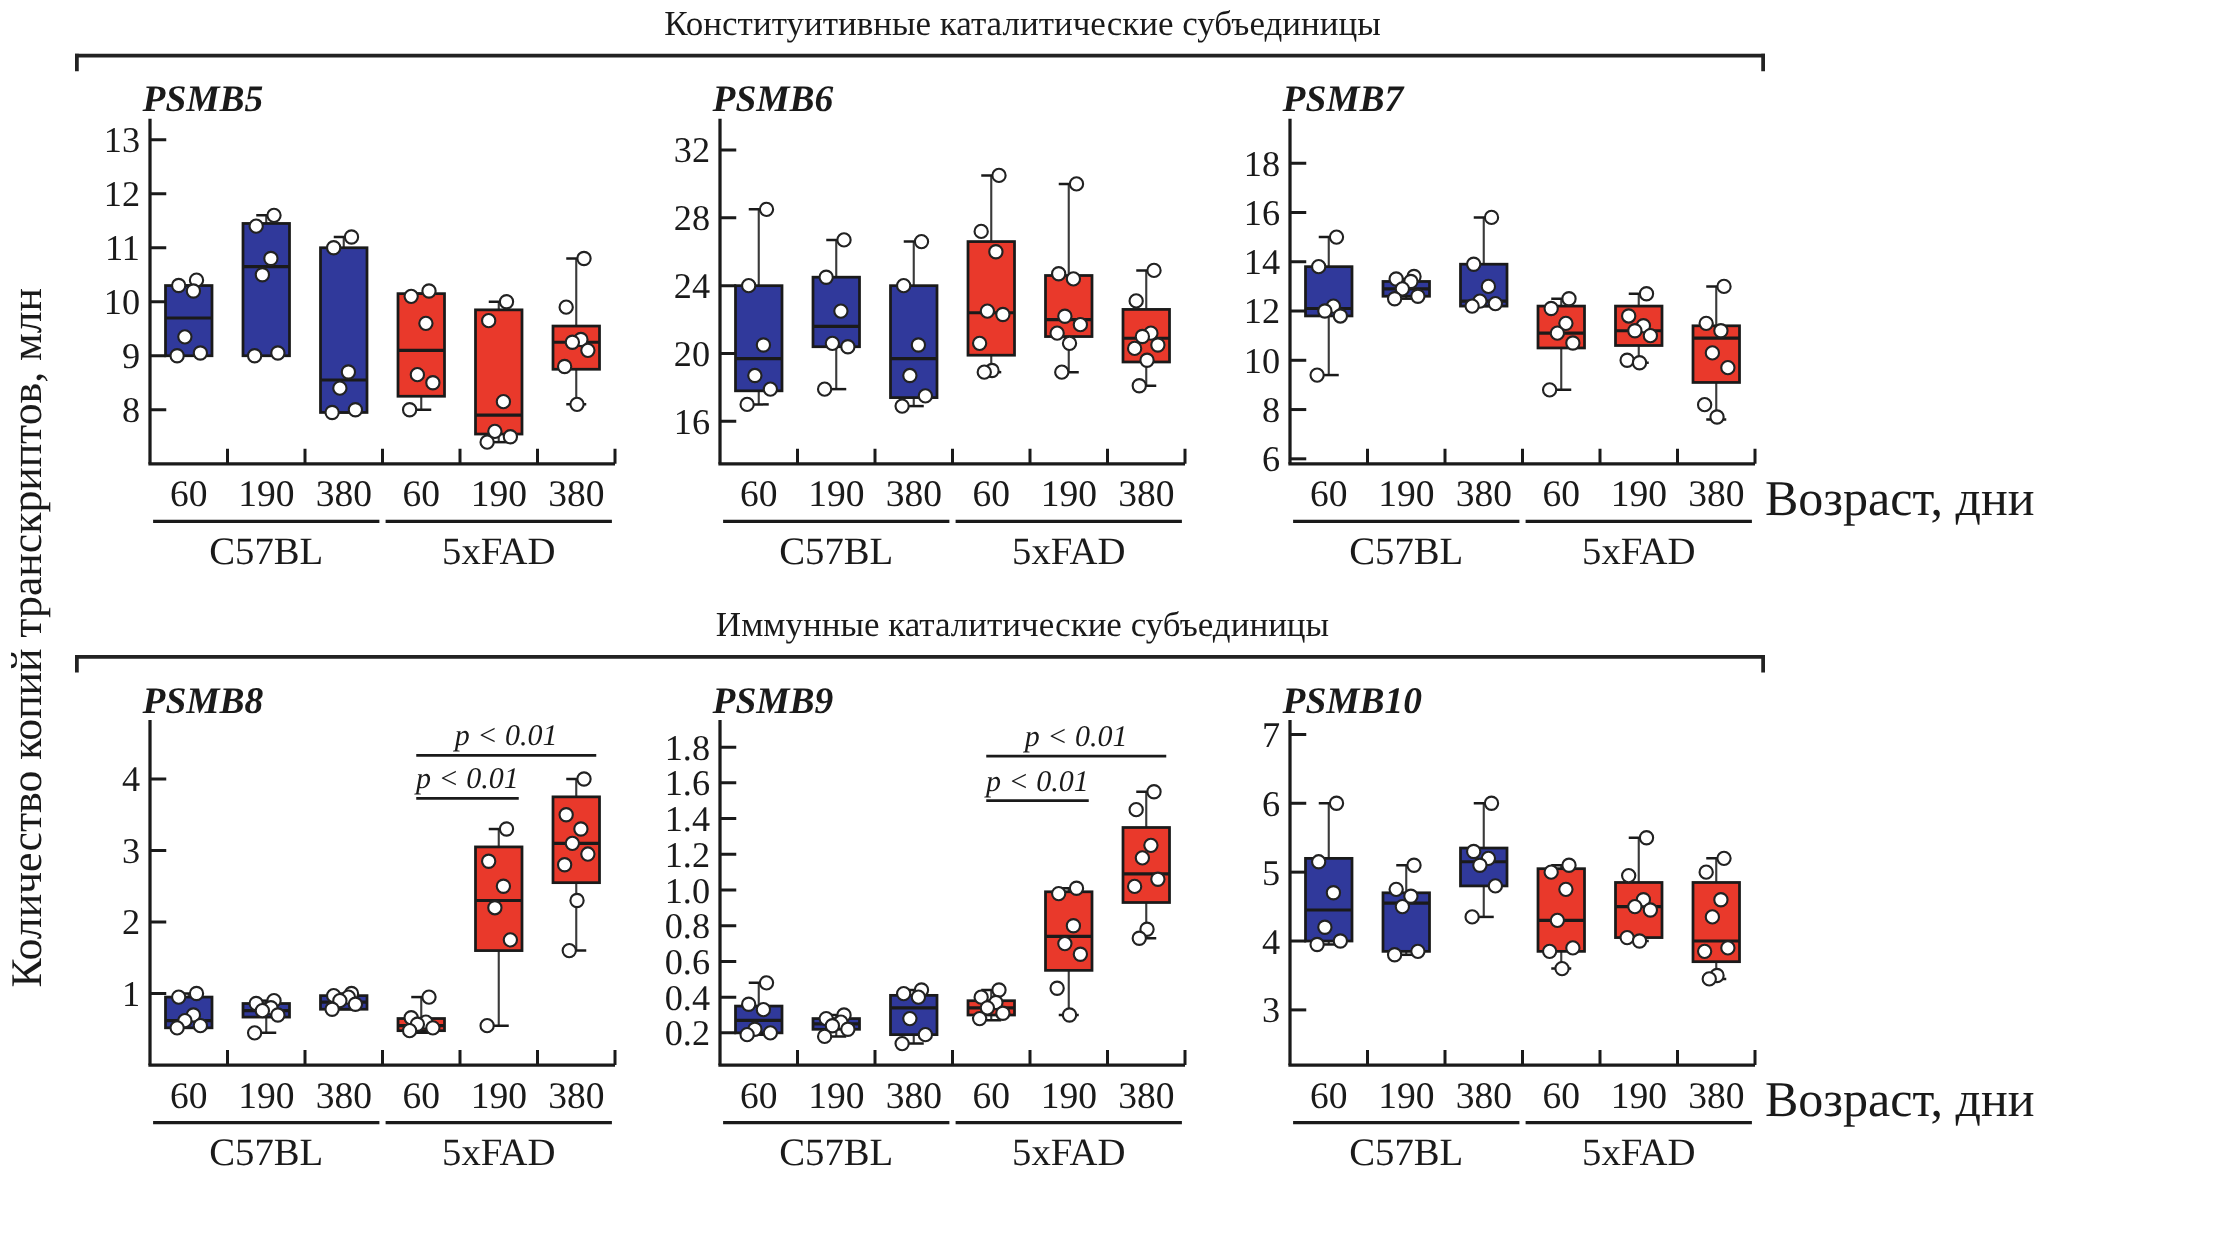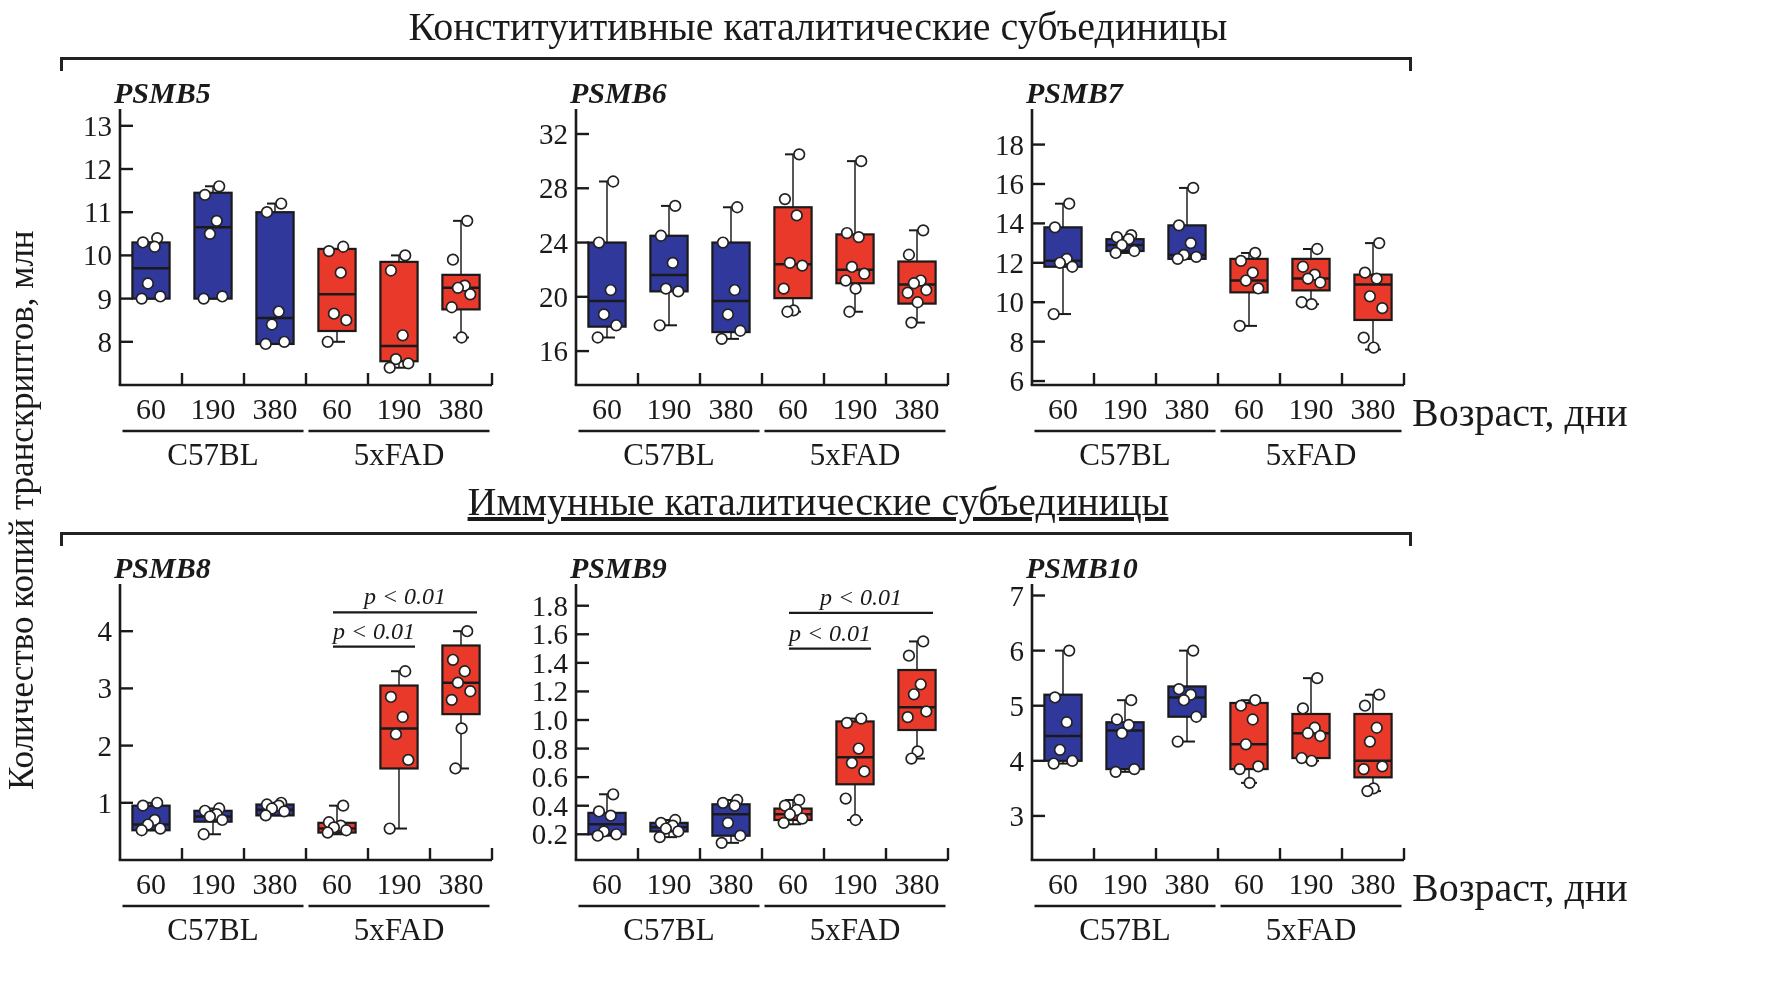--- a/index.html
+++ b/index.html
@@ -2,26 +2,26 @@
 <html><head>
 <meta charset="utf-8">
 <style>
   html,body{margin:0;padding:0;background:#ffffff;}
   body{width:1786px;height:995px;font-family:"Liberation Serif","DejaVu Serif",serif;color:#1a1a1a;}
   .fig{position:relative;width:1786px;height:995px;overflow:hidden;}
   .ylab{position:absolute;left:2px;top:110px;height:800px;writing-mode:vertical-rl;transform:rotate(180deg);
         display:flex;align-items:center;justify-content:center;font-size:35px;white-space:nowrap;}
   .content{position:absolute;left:58px;top:0;}
   .section{margin:0;}
-  .section-title{width:1520px;text-align:center;font-size:40px;line-height:1.15;margin:4px 0 7px 0;}
+  .section-title{width:1520px;text-align:center;font-size:28px;line-height:1.15;margin:4px 0 7px 0;}
   .bracket{width:1346px;height:11px;border-color:#222;border-style:solid;border-width:3px 3px 0 3px;margin:0 0 2px 2px;}
   .panels{position:relative;display:flex;gap:16px;}
   svg.panel{width:440px;height:402px;display:block;font-family:"Liberation Serif","DejaVu Serif",serif;}
   .age-label{position:absolute;left:1354px;top:316px;font-size:40px;white-space:nowrap;}
-  .sec2{margin-top:4px;text-decoration:underline;}
+  .sec2{margin-top:24px;}
 </style>
 </head>
 <body>
 
 <div class="fig">
   <div class="ylab">Количество копий транскриптов, млн</div>
   <div class="content">
 
     <div class="section">
       <div class="section-title">Конституитивные каталитические субъединицы</div>

